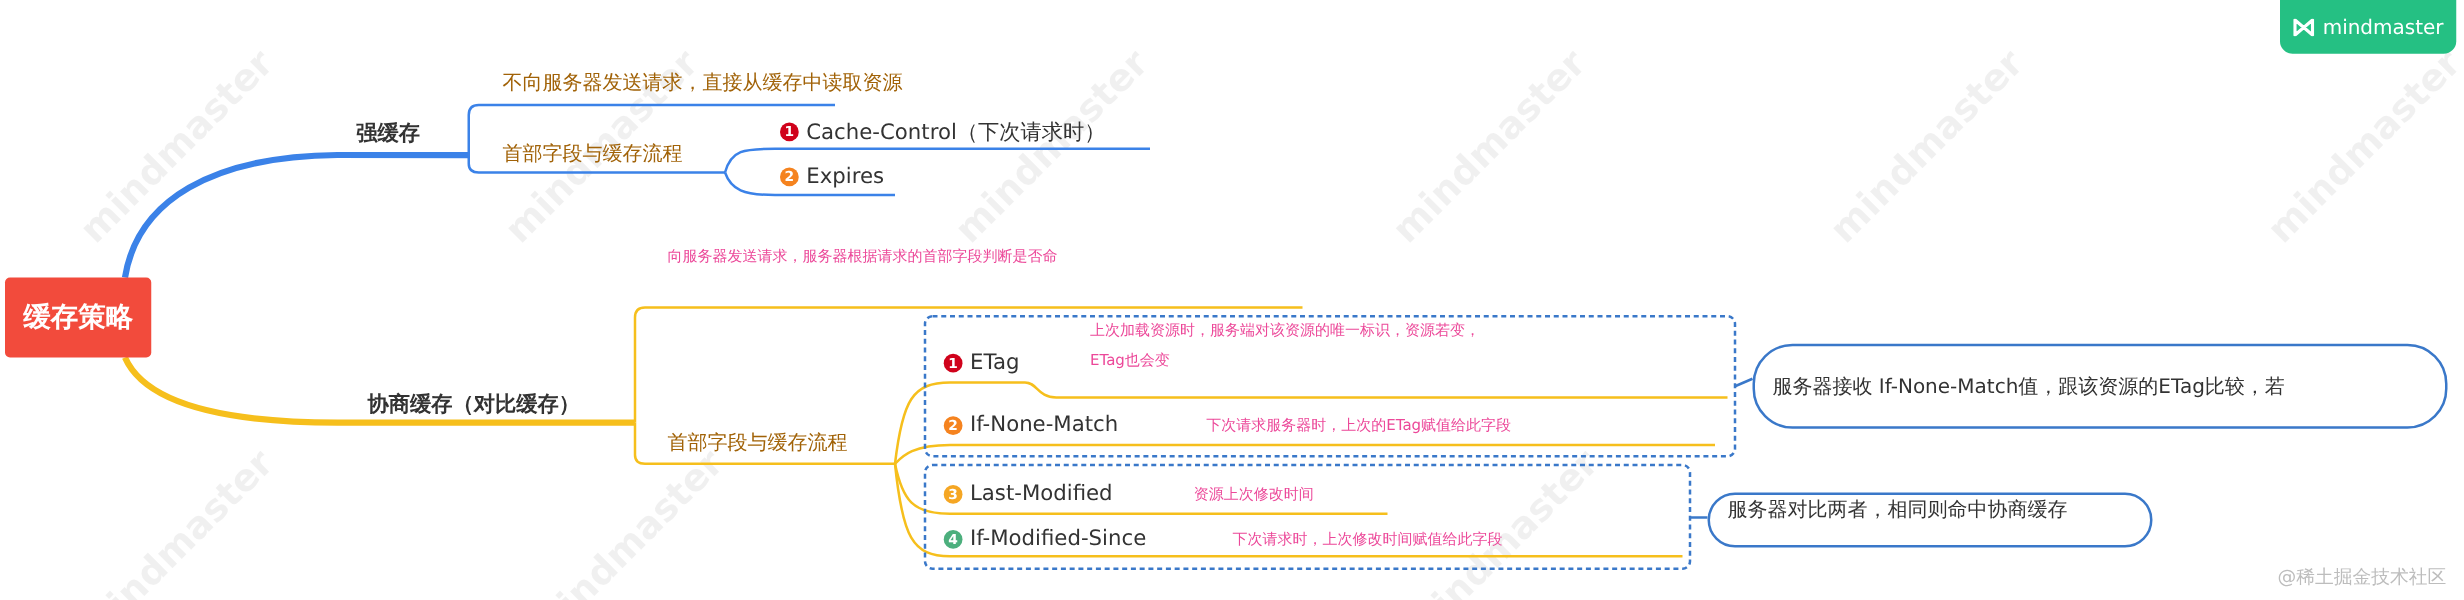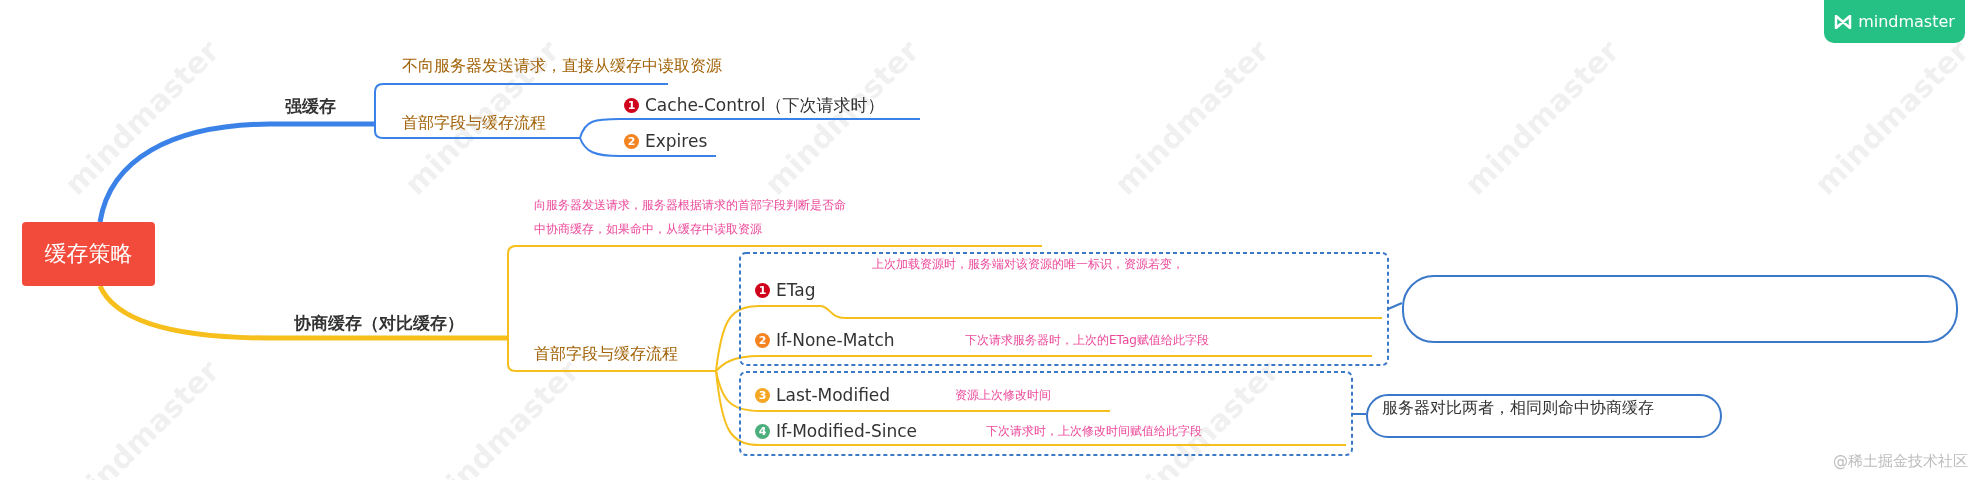--- a/index.html
+++ b/index.html
@@ -2,36 +2,36 @@
 <html><head>
 <meta charset="utf-8">
 <style>
   html, body { margin: 0; padding: 0; background: #ffffff; }
   body { width: 1971px; height: 480px; position: relative; overflow: hidden;
          font-family: "DejaVu Sans", "Liberation Sans", sans-serif; color: #333; }
   .abs { position: absolute; white-space: nowrap; }
   svg.lines { position: absolute; left: 0; top: 0; }
   .wm { position: absolute; color: rgba(0,0,0,0.06); font-weight: bold; font-size: 30px;
         transform: rotate(-45deg); font-family: "DejaVu Sans", sans-serif; }
-  .root { left: 22px; top: 222px; width: 133px; height: 64px; background: #f24b3c;
-          border-radius: 4px; color: #fff; font-size: 22px; font-weight: normal;
+  .root { left: 4px; top: 222px; width: 117px; height: 64px; background: #f24b3c;
+          border-radius: 4px; color: #fff; font-size: 22px; font-weight: bold;
           display: flex; align-items: center; justify-content: center; }
   .main-topic { font-size: 17px; font-weight: bold; color: #333; }
   .sub { font-size: 16px; color: #a16207; font-family: Liberation Serif, serif; }
   .leaf { font-size: 17px; color: #333; display: flex; align-items: center; }
   .desc { font-size: 12px; color: #ec4899; line-height: 24px; }
   .badge { display: inline-flex; width: 15px; height: 15px; border-radius: 50%; color: #fff;
            font-size: 11px; align-items: center; justify-content: center; margin-right: 6px;
            font-weight: bold; }
   .callout { border: 2px solid #3a78c9; border-radius: 32px; background: #fff;
              font-size: 16px; color: #333; line-height: 24px; padding: 0 14px; }
   .brand { right: 6px; top: 0; width: 141px; height: 43px; background: #25c083;
            border-radius: 0 0 10px 10px; color: #fff; font-size: 16px;
            display: flex; align-items: center; justify-content: center; gap: 6px; }
-  .credit { right: 3px; top: 452px; font-size: 15px; color: #bdbdbd; }
+  .credit { right: 14px; top: 452px; font-size: 15px; color: #bdbdbd; }
 </style>
 </head>
 <body>
 
 <div class="wm" style="left:40px;top:100px;">mindmaster</div>
 <div class="wm" style="left:380px;top:100px;">mindmaster</div>
 <div class="wm" style="left:740px;top:100px;">mindmaster</div>
 <div class="wm" style="left:1090px;top:100px;">mindmaster</div>
 <div class="wm" style="left:1440px;top:100px;">mindmaster</div>
 <div class="wm" style="left:1790px;top:100px;">mindmaster</div>
@@ -78,37 +78,38 @@
   <span>Cache-Control（下次请求时）</span>
 </div>
 <div class="abs leaf" style="left:624px;top:131px;">
   <span class="badge" style="background:#f5831f;">2</span>
   <span>Expires</span>
 </div>
 
 <div class="abs main-topic" style="left:294px;top:312px;text-align:center;">协商缓存（对比缓存）</div>
 <div class="abs desc" style="left:534px;top:193px;">
   <div>向服务器发送请求，服务器根据请求的首部字段判断是否命</div>
-  <div>中协商缓存，如果命中，从缓存中读取资源</div>
 </div>
 <div class="abs sub" style="left:534px;top:344px;">首部字段与缓存流程</div>
 
 <div class="abs leaf" style="left:755px;top:280px;">
   <span class="badge" style="background:#d0021b;">1</span>
   <span>ETag</span>
 </div>
 <div class="abs desc" style="left:872px;top:252px;">
   <div>上次加载资源时，服务端对该资源的唯一标识，资源若变，</div>
+  <div>ETag也会变</div>
 </div>
 <div class="abs leaf" style="left:755px;top:330px;">
   <span class="badge" style="background:#f5831f;">2</span>
   <span>If-None-Match</span>
 </div>
 <div class="abs desc" style="left:965px;top:328px;">下次请求服务器时，上次的ETag赋值给此字段</div>
 <div class="abs callout" style="left:1402px;top:275px;width:524px;height:64px;display:flex;flex-direction:column;justify-content:center;">
+  <div>服务器接收 If-None-Match值，跟该资源的ETag比较，若</div>
 </div>
 
 <div class="abs leaf" style="left:755px;top:385px;">
   <span class="badge" style="background:#f5a623;">3</span>
   <span>Last-Modified</span>
 </div>
 <div class="abs desc" style="left:955px;top:383px;">资源上次修改时间</div>
 <div class="abs leaf" style="left:755px;top:421px;">
   <span class="badge" style="background:#4caf7d;">4</span>
   <span>If-Modified-Since</span>

